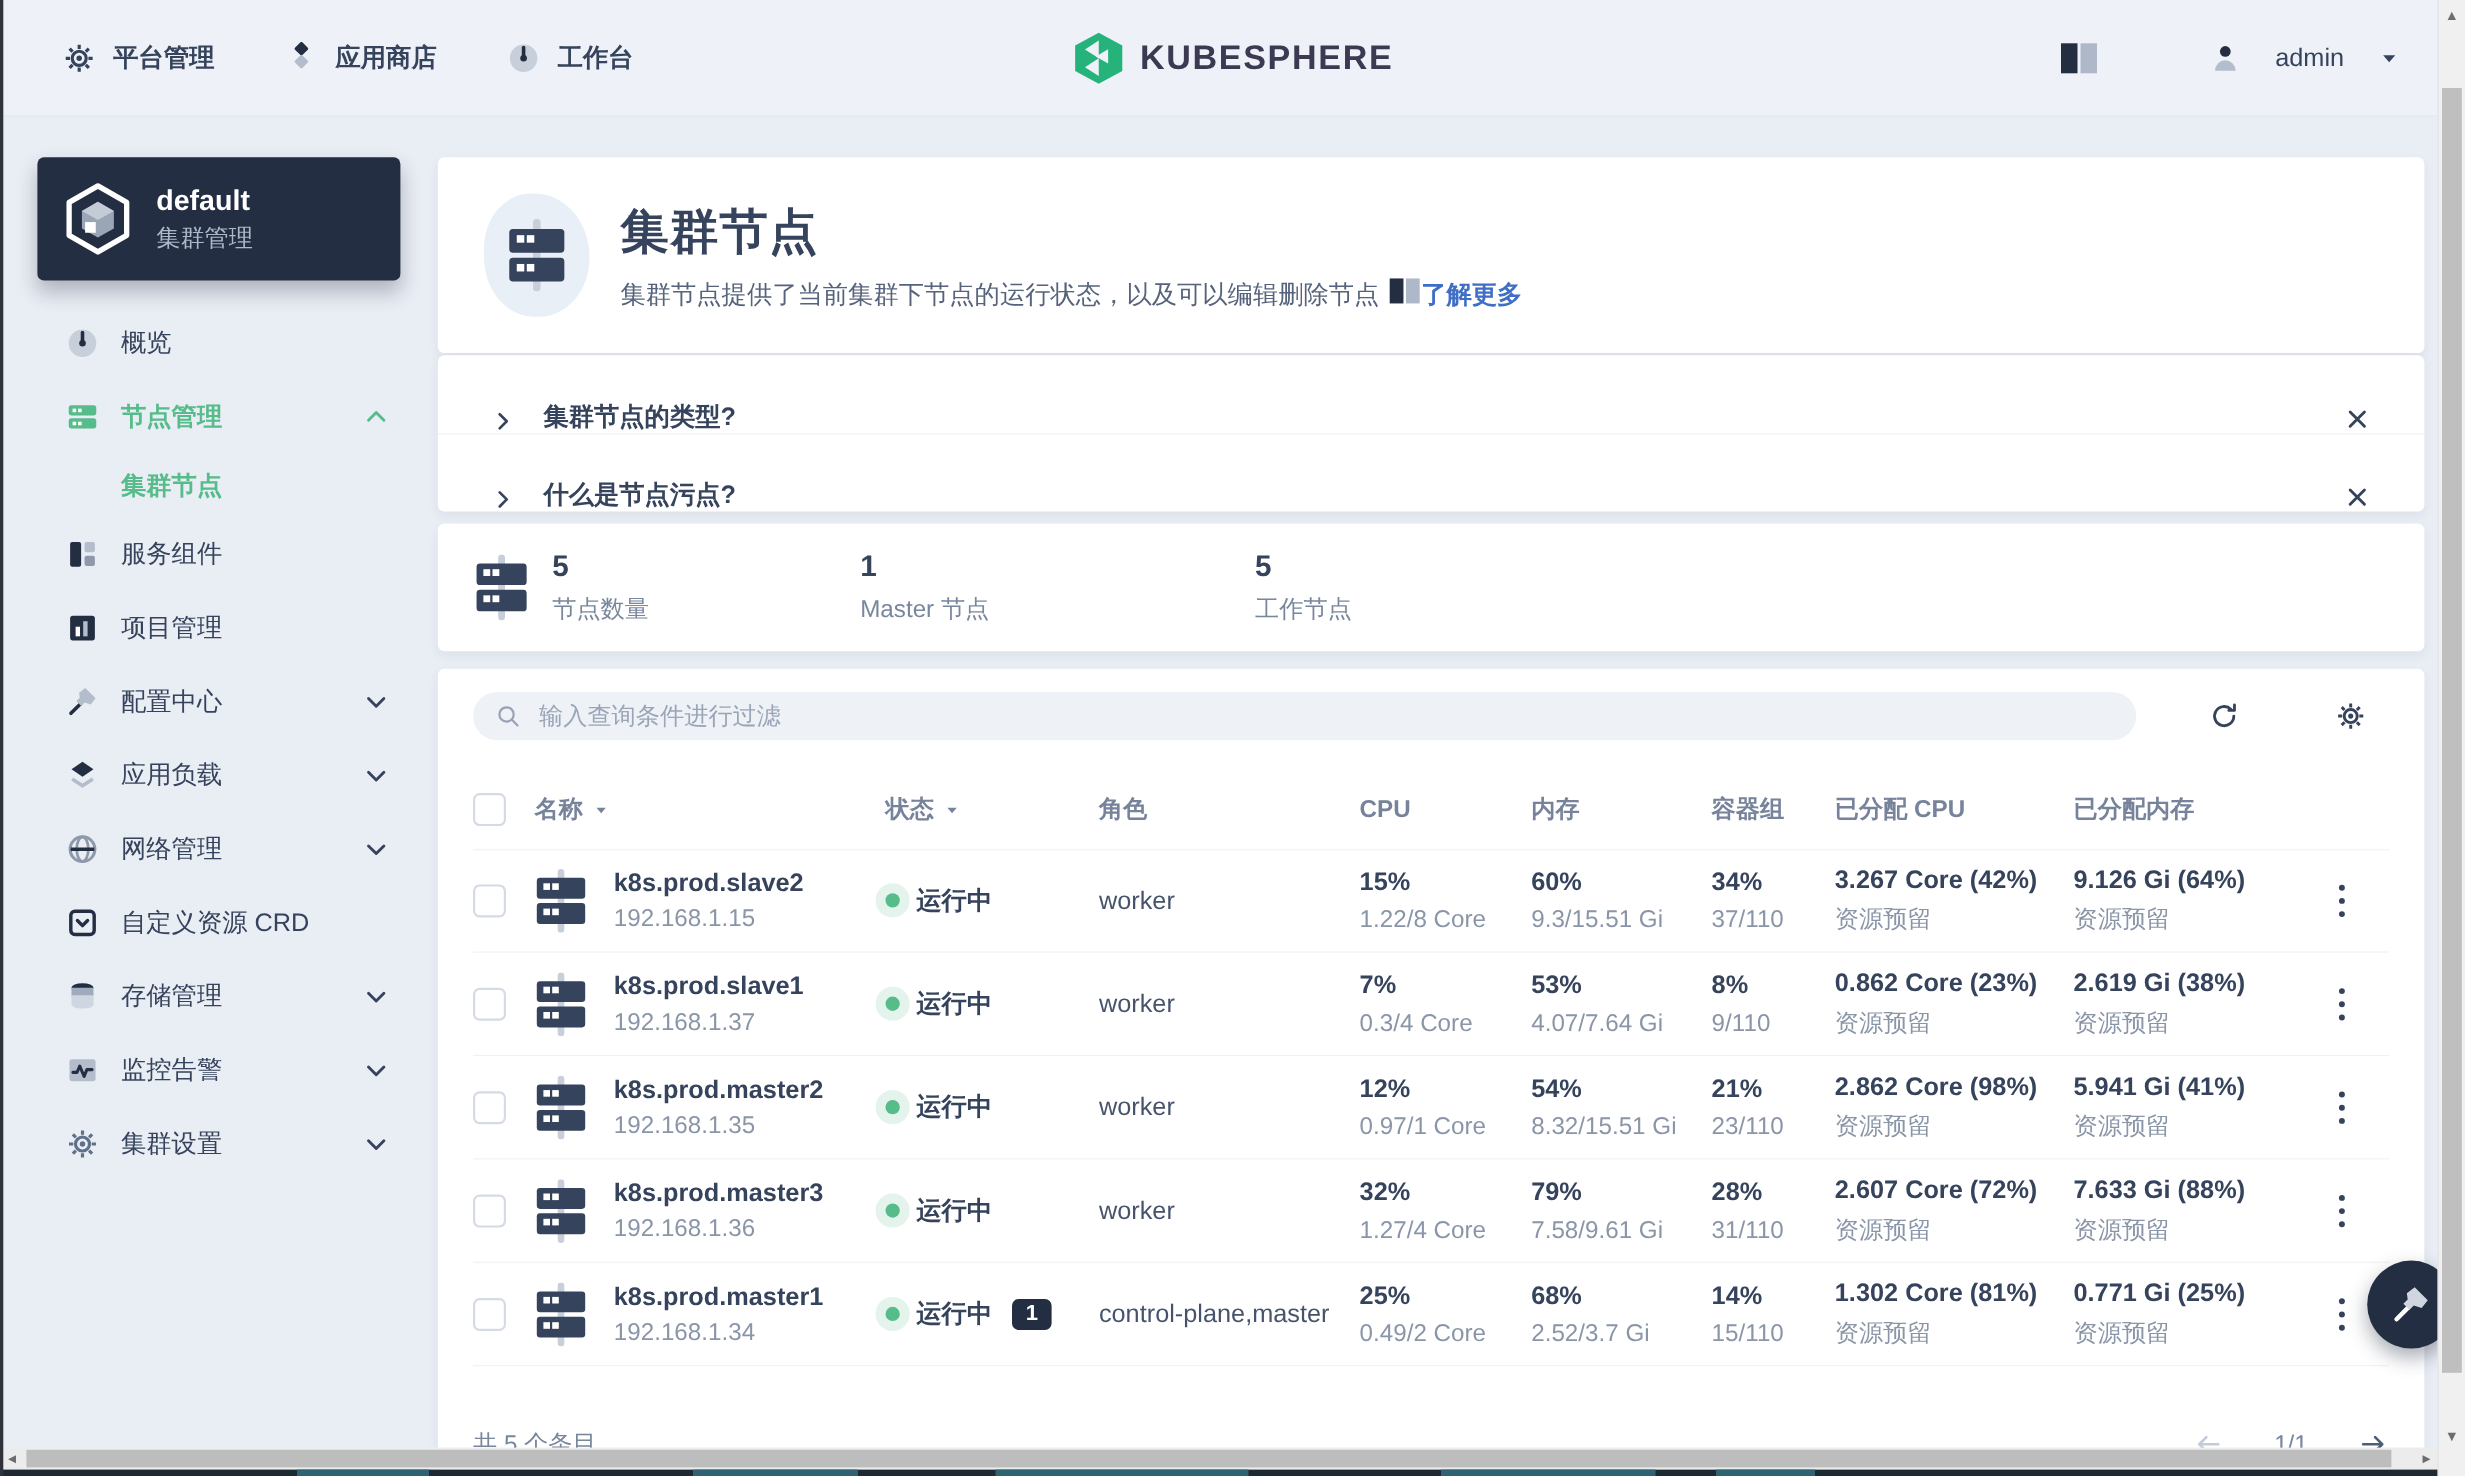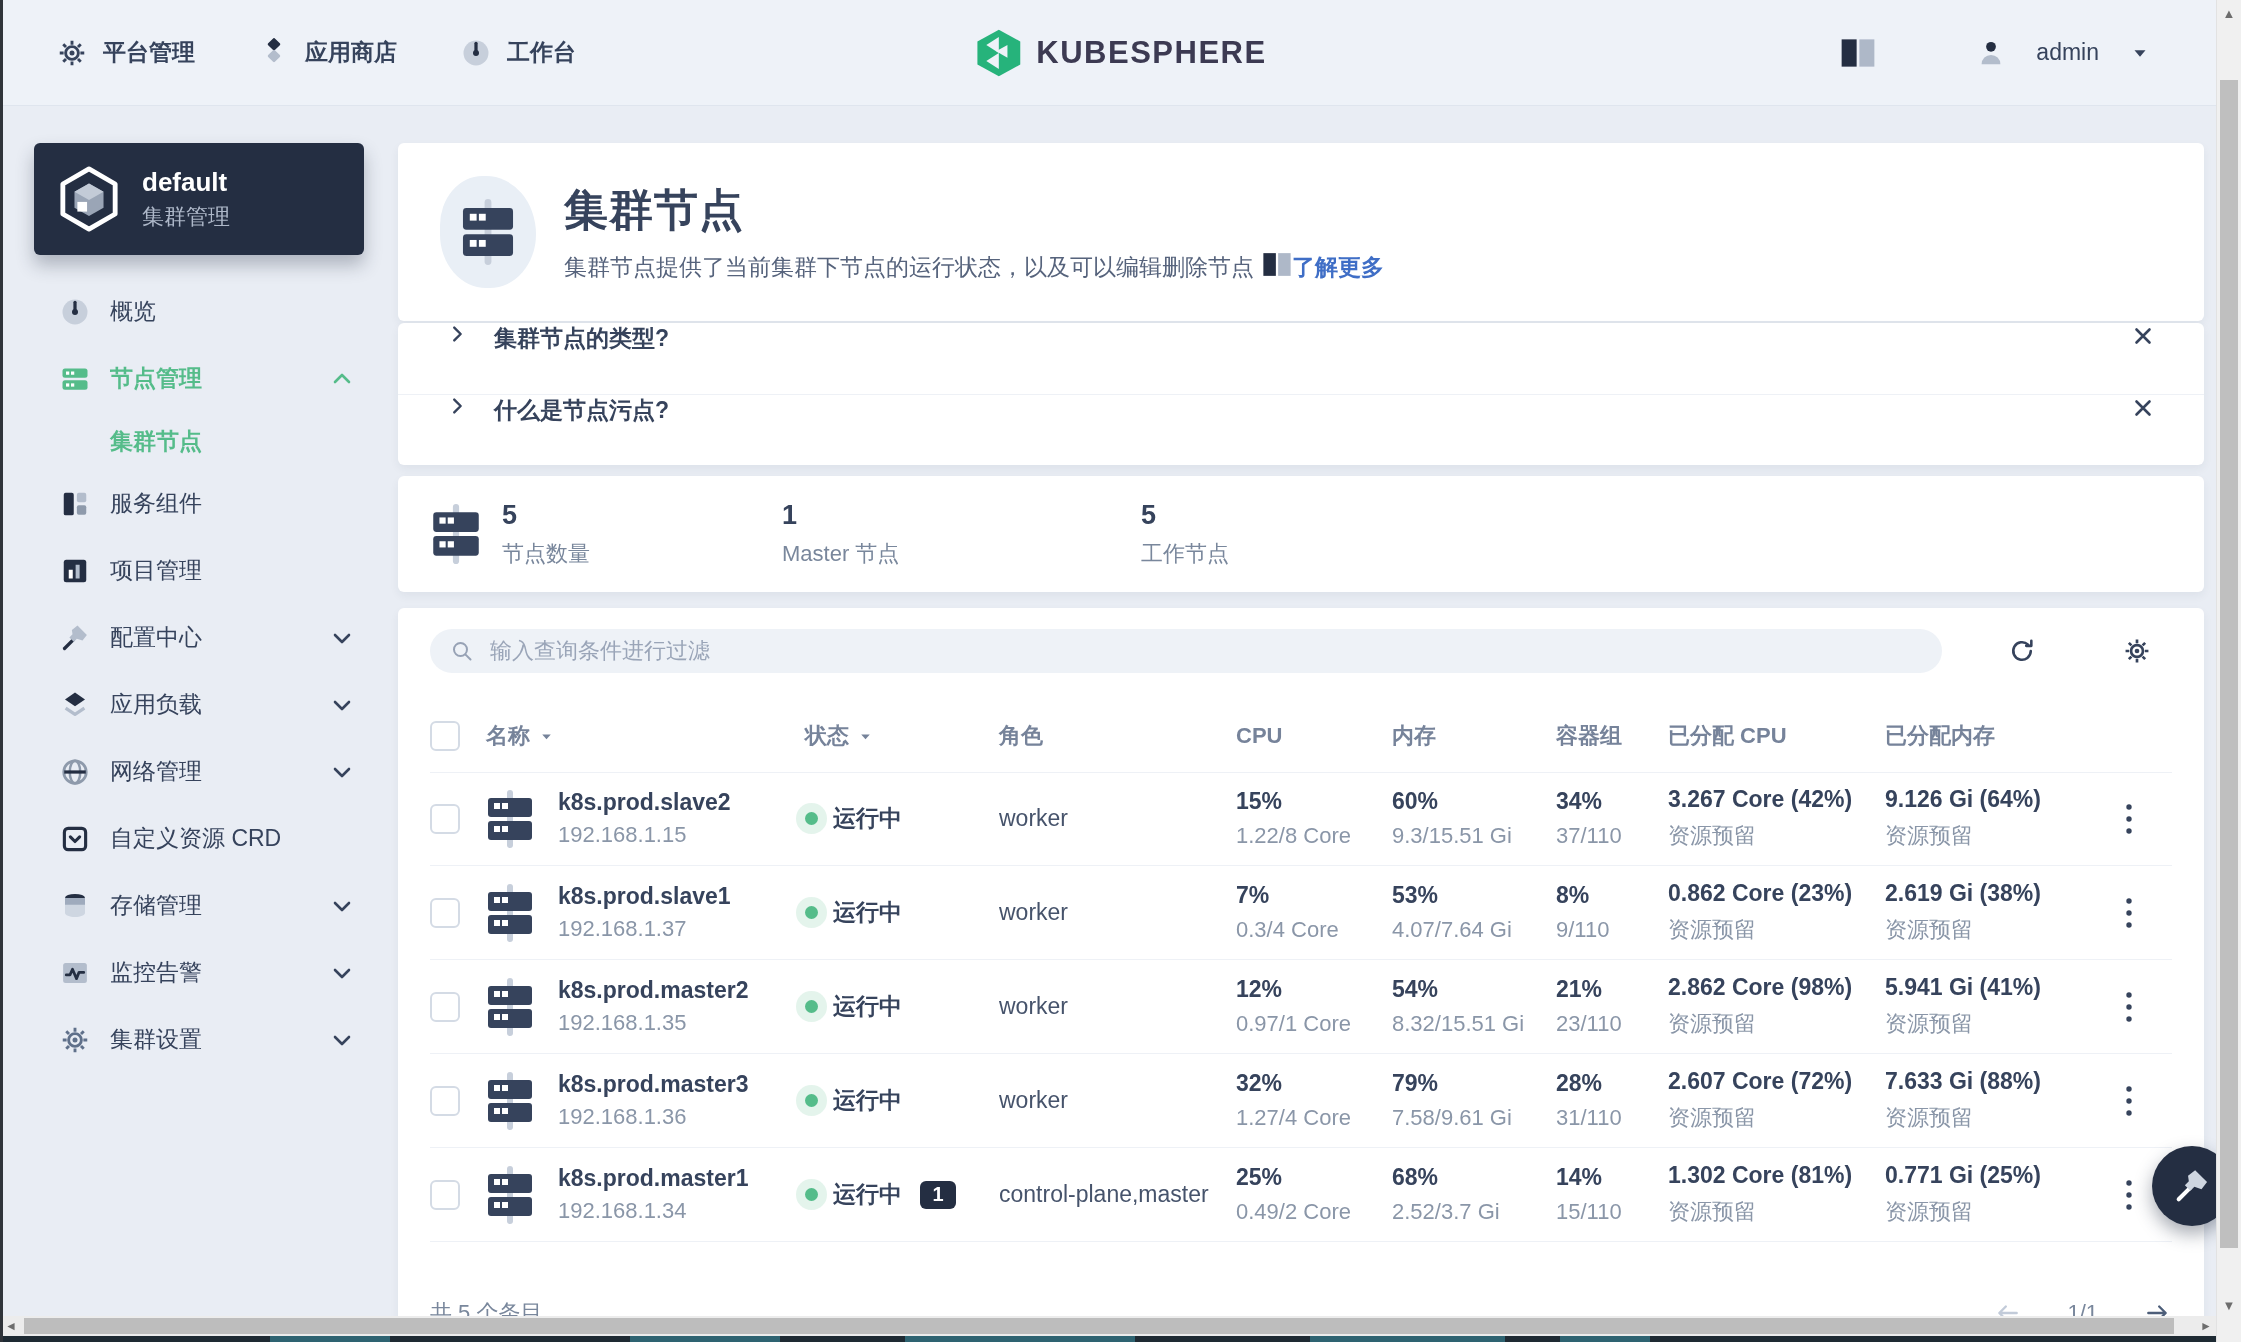--- a/index.html
+++ b/index.html
@@ -6,21 +6,21 @@
   body{width:2241px;height:1342px;position:relative;overflow:hidden;background:#e9edf4;
        font-family:"Liberation Sans","DejaVu Sans",sans-serif;color:#36435c;}
   .mi{display:inline-flex;align-items:center;justify-content:center;flex:none}
   .mi svg{width:100%;height:100%}
 
   
   .left-edge{position:absolute;left:0;top:0;width:3px;height:100%;background:#30343a;z-index:60}
 
   
   .topnav{position:absolute;left:0;top:0;width:100%;height:106px;background:#eef2f8;
-          border-bottom:1px solid #dfe5ee;display:flex;align-items:center;padding:0 60px 0 57px;box-sizing:border-box;z-index:5}
+          border-bottom:1px solid #dfe5ee;display:flex;align-items:center;padding:0 28px 0 57px;box-sizing:border-box;z-index:5}
   .nav-left{display:flex;align-items:center;gap:64px}
   .nav-item{display:flex;align-items:center;gap:16px;font-size:23px;font-weight:bold;color:#36435c;cursor:pointer}
   .nav-item .mi{width:30px;height:30px;color:#36435c}
   .brand{position:absolute;left:50%;transform:translateX(-50%);display:flex;align-items:center;gap:14px}
   .brand .mi{width:48px;height:50px}
   .brand-text{font-size:31px;font-weight:bold;letter-spacing:1.5px;color:#3c3a52}
   .nav-right{margin-left:auto;display:flex;align-items:center;gap:30px;padding-right:30px}
   .doc-btn{width:36px;height:30px;margin-right:70px}
   .avatar{width:30px;height:32px}
   .username{font-size:23px;color:#36435c}
@@ -51,21 +51,21 @@
   .hd-blob{width:96px;height:112px;background:#e9eff6;border-radius:46% 54% 50% 50%;display:flex;align-items:center;justify-content:center}
   .hd-blob .mi{width:56px;height:66px}
   .hd-text{margin-left:28px}
   .page-title{font-size:44px;font-weight:bold;color:#36435c;letter-spacing:1px}
   .hd-desc-row{display:flex;align-items:flex-start;margin-top:12px}
   .page-desc{font-size:23px;color:#56637c}
   .learn-book{width:30px;height:25px;margin-left:8px}
   .learn-more{font-size:23px;font-weight:bold;color:#3f6ec6;cursor:pointer}
 
   .faq-card{position:absolute;left:0;top:217px;width:1806px;height:142px;overflow:hidden}
-  .faq-row{height:71px;display:flex;align-items:flex-start;padding:0 48px;box-sizing:border-box;cursor:pointer}
+  .faq-row{height:71px;display:flex;align-items:flex-end;padding:0 48px;box-sizing:border-box;cursor:pointer}
   .faq-row + .faq-row{border-top:1px solid #eef1f6}
   .faq-chev{width:22px;height:22px;color:#36435c}
   .faq-q{font-size:23px;font-weight:bold;color:#36435c;margin-left:26px;flex:1}
   .faq-close{width:26px;height:26px;cursor:pointer}
 
   .stats-card{position:absolute;left:0;top:370px;width:1806px;height:116px}
   .stat{position:absolute;top:0;height:116px;display:flex;align-items:center;gap:20px}
   .stat .mi{width:52px;height:60px}
   .stat-value{font-size:27px;font-weight:bold;color:#36435c}
   .stat-label{font-size:22px;color:#79879c;margin-top:8px}

